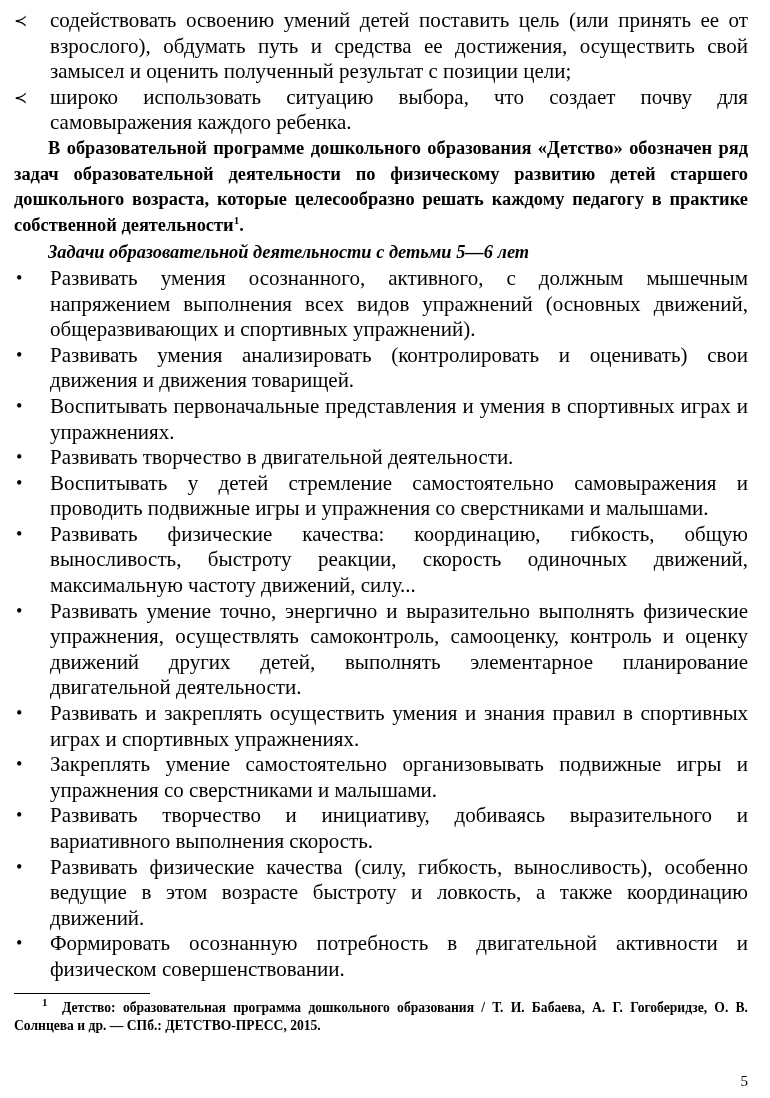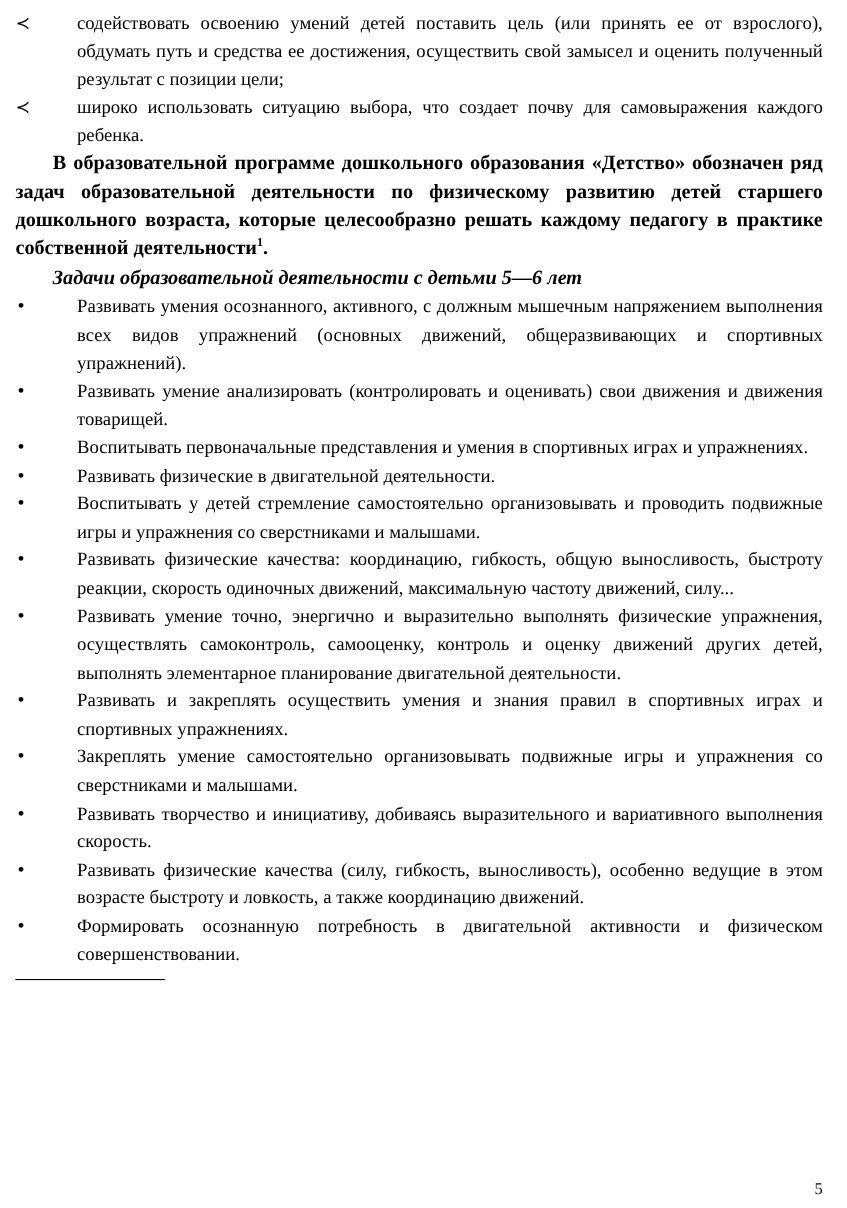--- a/index.html
+++ b/index.html
@@ -46,24 +46,23 @@
     text-align: left;
     padding-left: 2px;
     box-sizing: border-box;
   }
   .bul-mark.arrow {
     font-size: 16px;
     padding-left: 0;
   }
   .bul-text {
     flex: 1 1 auto;
-    font-size: 17px;
+    font-size: 21px;
     line-height: 25.6px;
     text-align: justify;
-    margin-left: 20px;
   }
   .subhead {
     font-weight: bold;
     font-style: italic;
     font-size: 18.4px;
     line-height: 25.6px;
     text-indent: 34px;
     margin: 2px 0 0 0;
     font-family: Liberation Serif, serif;
   }
@@ -117,33 +116,33 @@
   <p class="indent"><span>В образовательной программе дошкольного образования «Детство» обозначен ряд задач образовательной деятельности по физическому развитию детей старшего дошкольного возраста, которые целесообразно решать каждому педагогу в практике собственной деятельности</span><sup>1</sup>.</p>
 
   <p class="subhead">Задачи образовательной деятельности с детьми 5—6 лет</p>
 
   <div class="bul-row">
     <span class="bul-mark">•</span>
     <span class="bul-text">Развивать умения осознанного, активного, с должным мышечным напряжением выполнения всех видов упражнений (основных движений, общеразвивающих и спортивных упражнений).</span>
   </div>
   <div class="bul-row">
     <span class="bul-mark">•</span>
-    <span class="bul-text">Развивать умение анализировать (контролировать и оценивать) свои движения и движения товарищей.</span>
+    <span class="bul-text">Развивать умения анализировать (контролировать и оценивать) свои движения и движения товарищей.</span>
   </div>
   <div class="bul-row">
     <span class="bul-mark">•</span>
     <span class="bul-text">Воспитывать первоначальные представления и умения в спортивных играх и упражнениях.</span>
   </div>
   <div class="bul-row">
     <span class="bul-mark">•</span>
-    <span class="bul-text">Развивать физические в двигательной деятельности.</span>
+    <span class="bul-text">Развивать творчество в двигательной деятельности.</span>
   </div>
   <div class="bul-row">
     <span class="bul-mark">•</span>
-    <span class="bul-text">Воспитывать у детей стремление самостоятельно организовывать и проводить подвижные игры и упражнения со сверстниками и малышами.</span>
+    <span class="bul-text">Воспитывать у детей стремление самостоятельно самовыражения и проводить подвижные игры и упражнения со сверстниками и малышами.</span>
   </div>
   <div class="bul-row">
     <span class="bul-mark">•</span>
     <span class="bul-text">Развивать физические качества: координацию, гибкость, общую выносливость, быстроту реакции, скорость одиночных движений, максимальную частоту движений, силу...</span>
   </div>
 
 
   <div class="bul-row">
     <span class="bul-mark">•</span>
     <span class="bul-text">Развивать умение точно, энергично и выразительно выполнять физические упражнения, осуществлять самоконтроль, самооценку, контроль и оценку движений других детей, выполнять элементарное планирование двигательной деятельности.</span>
@@ -163,15 +162,16 @@
   <div class="bul-row">
     <span class="bul-mark">•</span>
     <span class="bul-text">Развивать физические качества (силу, гибкость, выносливость), особенно ведущие в этом возрасте быстроту и ловкость, а также координацию движений.</span>
   </div>
   <div class="bul-row">
     <span class="bul-mark">•</span>
     <span class="bul-text">Формировать осознанную потребность в двигательной активности и физическом совершенствовании.</span>
   </div>
 
   <div class="footnote-sep"></div>
+  <p class="footnote"><span class="fn-indent"></span><sup>1</sup>&nbsp;&nbsp;<span>Детство: образовательная программа дошкольного образования / Т. И. Бабаева, А. Г. Гогоберидзе, О. В. Солнцева и др. — СПб.: ДЕТСТВО-ПРЕСС, 2015.</span></p>
 
   <div class="page-number">5</div>
 </div>
 
 </body></html>

